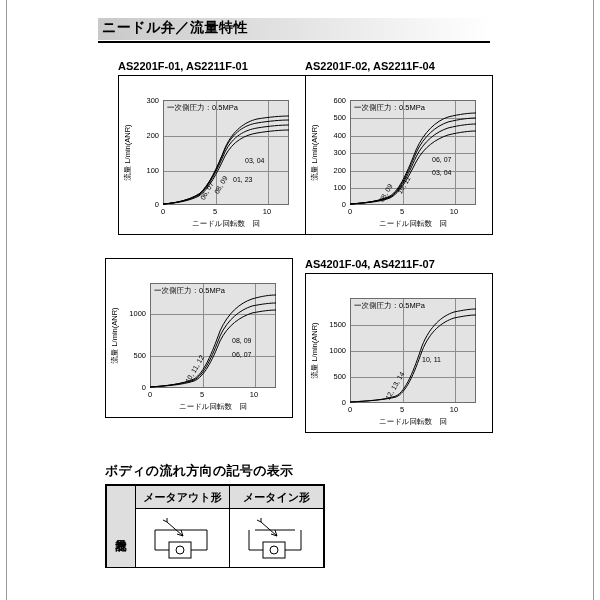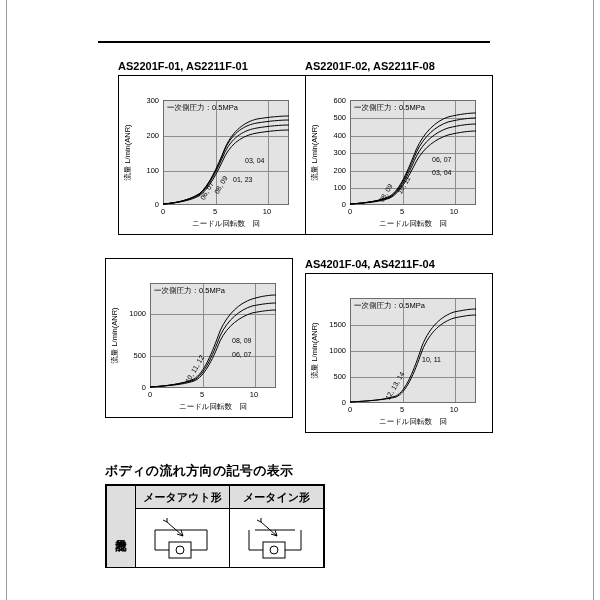--- a/index.html
+++ b/index.html
@@ -198,20 +198,24 @@
   }
 </style>
 </head>
 <body>
 
 <div class="page">
 
   <div class="frame-line frame-left"></div>
   <div class="frame-line frame-right"></div>
 
+  <div class="title-wrap">
+    <div class="title-bar"></div>
+    <div class="title-text">ニードル弁／流量特性</div>
+  </div>
   <div class="title-underline"></div>
 
   <div class="chart-block" style="left:118px; top:60px;">
     <div class="chart-title">AS2201F-01, AS2211F-01</div>
     <div class="chart-box">
       <div class="plot-bg">
         <div class="gridline" style="top:35px;"></div>
         <div class="gridline" style="top:70px;"></div>
         <div class="vgridline" style="left:52px;"></div>
         <div class="vgridline" style="left:104px;"></div>
@@ -237,21 +241,21 @@
       </svg>
 
       <div class="curve-label" style="left:86px; top:118px; transform:rotate(-60deg);">06, 07</div>
       <div class="curve-label" style="left:100px; top:112px; transform:rotate(-60deg);">08, 09</div>
       <div class="curve-label" style="left:114px; top:100px;">01, 23</div>
       <div class="curve-label" style="left:126px; top:81px;">03, 04</div>
     </div>
   </div>
 
   <div class="chart-block" style="left:305px; top:60px;">
-    <div class="chart-title">AS2201F-02, AS2211F-08</div>
+    <div class="chart-title">AS2201F-02, AS2211F-04</div>
     <div class="chart-box">
       <div class="plot-bg">
         <div class="gridline" style="top:17px;"></div>
         <div class="gridline" style="top:35px;"></div>
         <div class="gridline" style="top:52px;"></div>
         <div class="gridline" style="top:70px;"></div>
         <div class="gridline" style="top:87px;"></div>
         <div class="vgridline" style="left:52px;"></div>
         <div class="vgridline" style="left:104px;"></div>
       </div>
@@ -311,21 +315,21 @@
         <path d="M0,104 C 16,103 32,102 44,98 C 54,94 62,78 70,58 C 78,42 90,34 102,30 C 112,28 120,27 126,27" fill="none" stroke="#000" stroke-width="1"></path>
       </svg>
 
       <div class="curve-label" style="left:84px; top:118px; transform:rotate(-60deg);">10, 11, 12</div>
       <div class="curve-label" style="left:126px; top:78px;">08, 09</div>
       <div class="curve-label" style="left:126px; top:92px;">06, 07</div>
     </div>
   </div>
 
   <div class="chart-block" style="left:305px; top:258px;">
-    <div class="chart-title">AS4201F-04, AS4211F-04</div>
+    <div class="chart-title">AS4201F-04, AS4211F-07</div>
     <div class="chart-box">
       <div class="plot-bg">
         <div class="gridline" style="top:26px;"></div>
         <div class="gridline" style="top:52px;"></div>
         <div class="gridline" style="top:78px;"></div>
         <div class="vgridline" style="left:52px;"></div>
         <div class="vgridline" style="left:104px;"></div>
       </div>
       <div class="note-press">一次側圧力：0.5MPa</div>
       <div class="ylabel">流量 L/min(ANR)</div>

